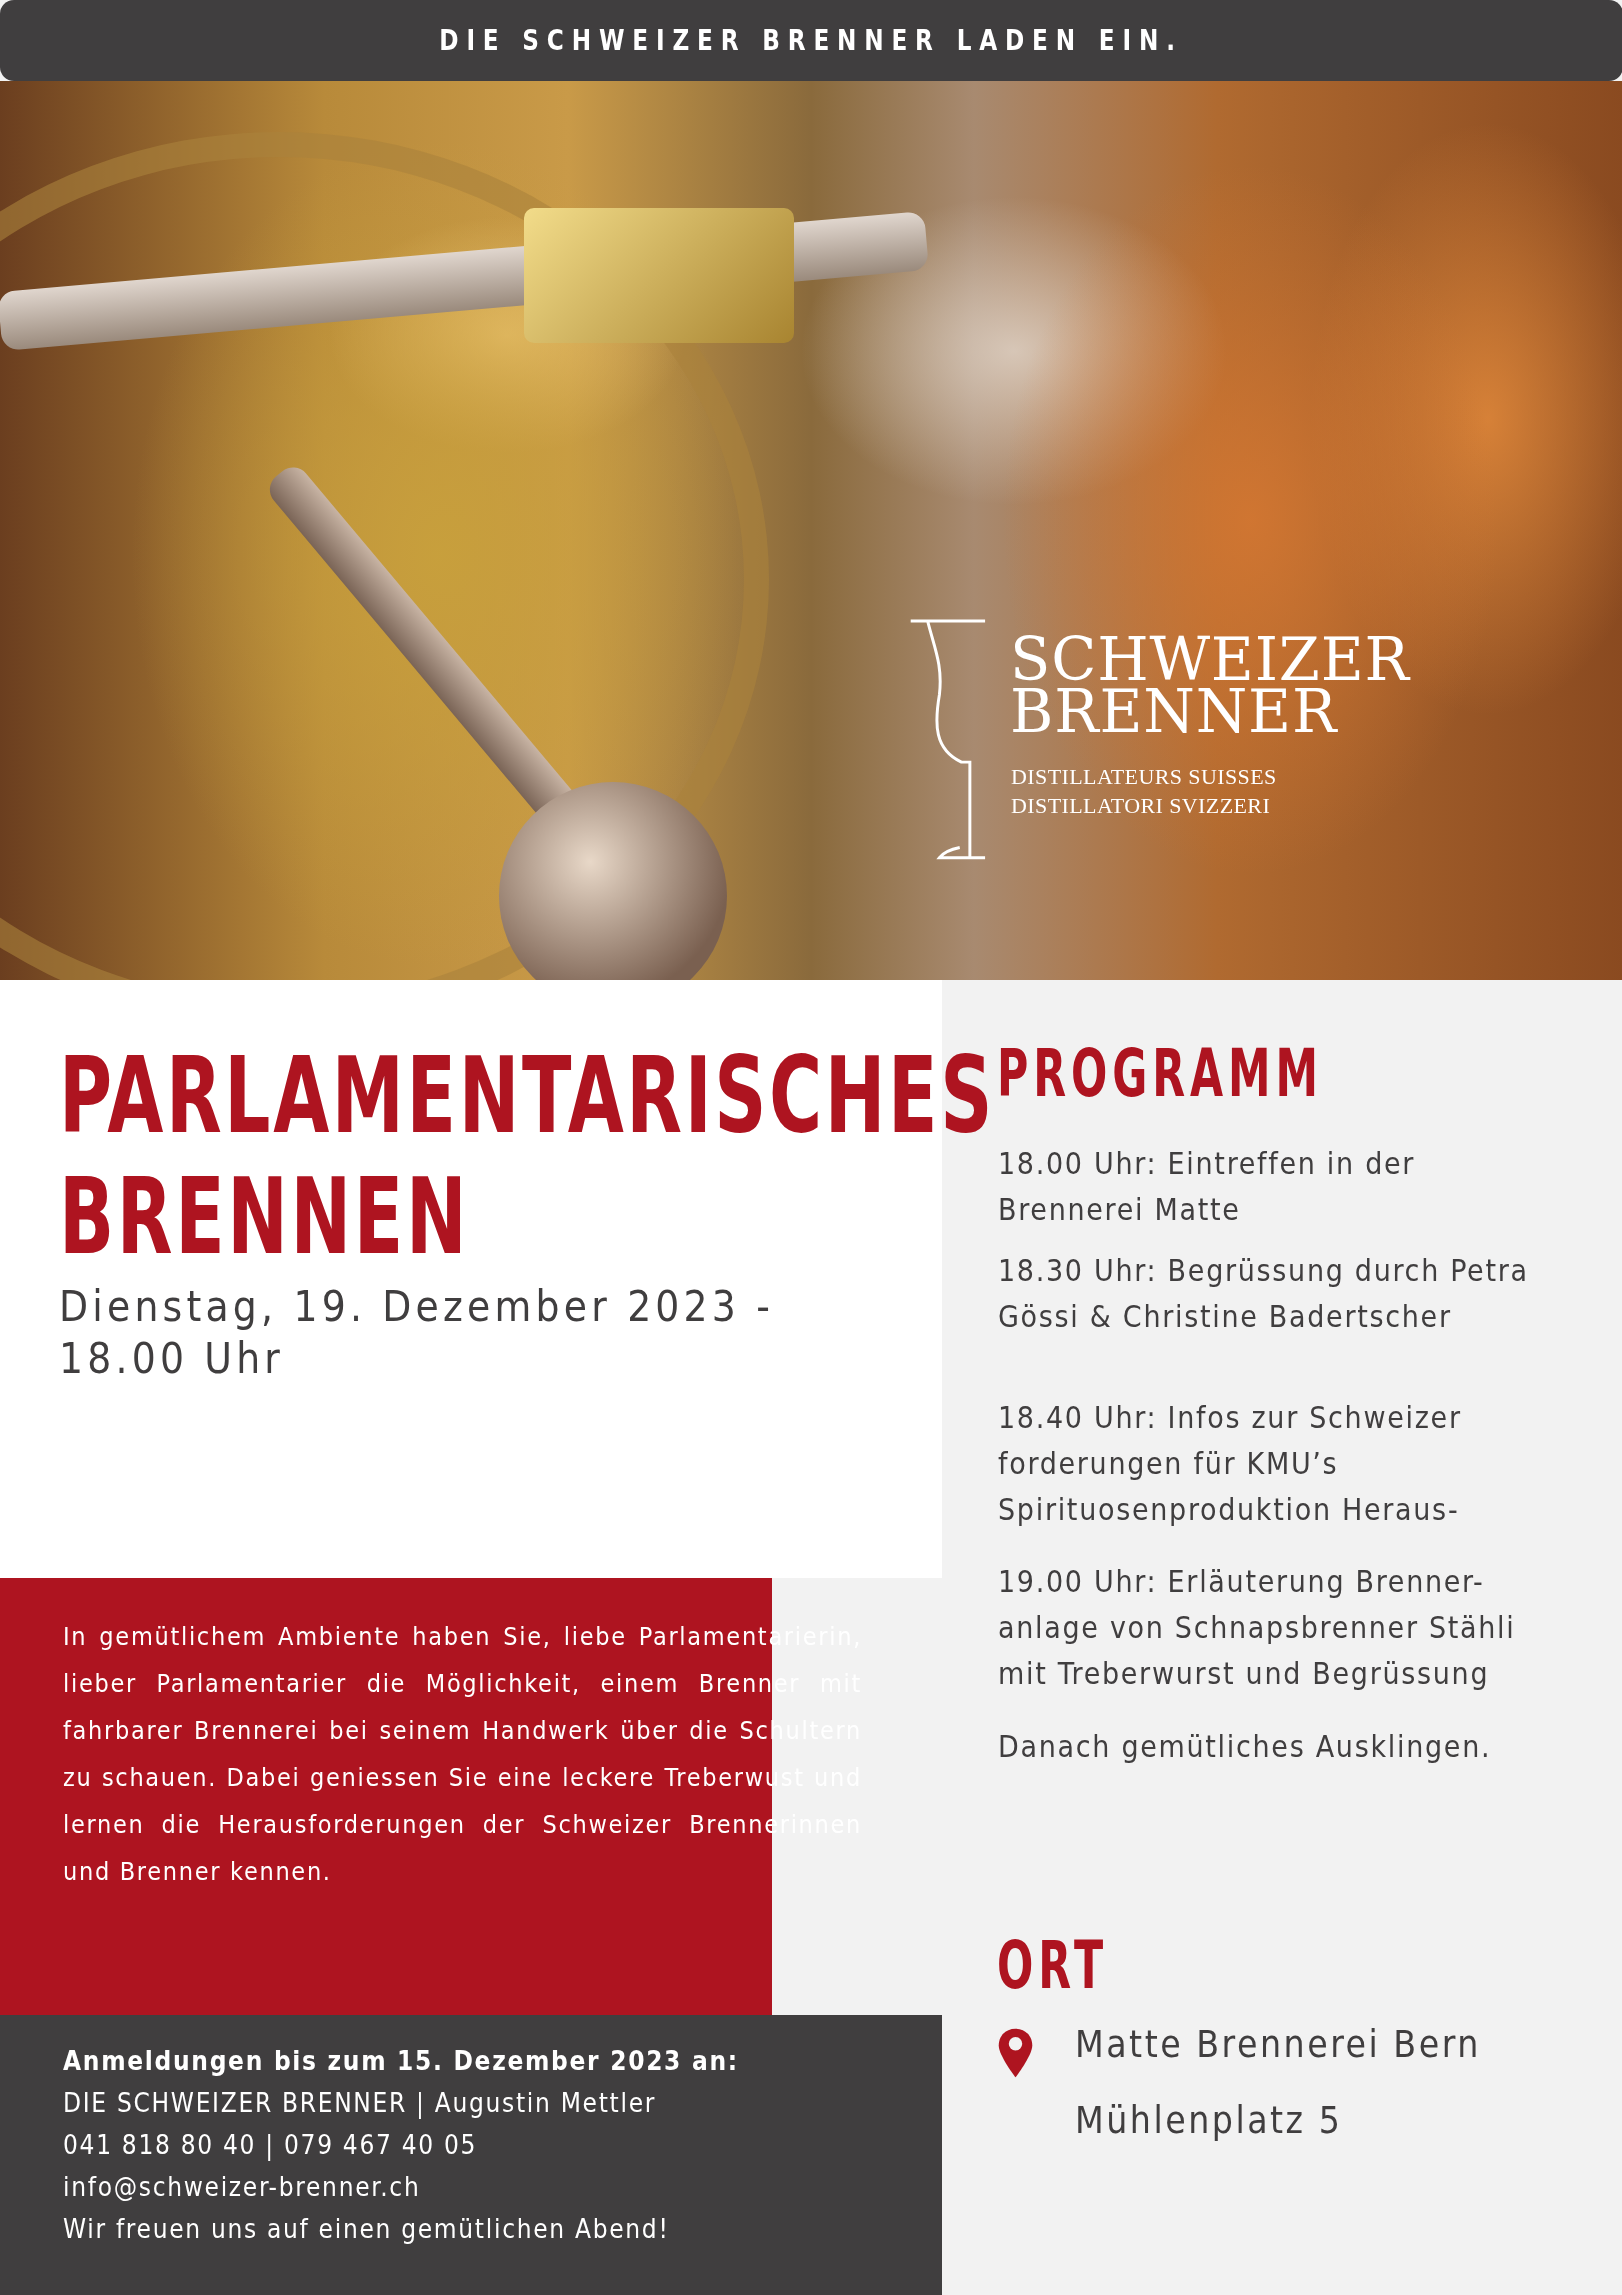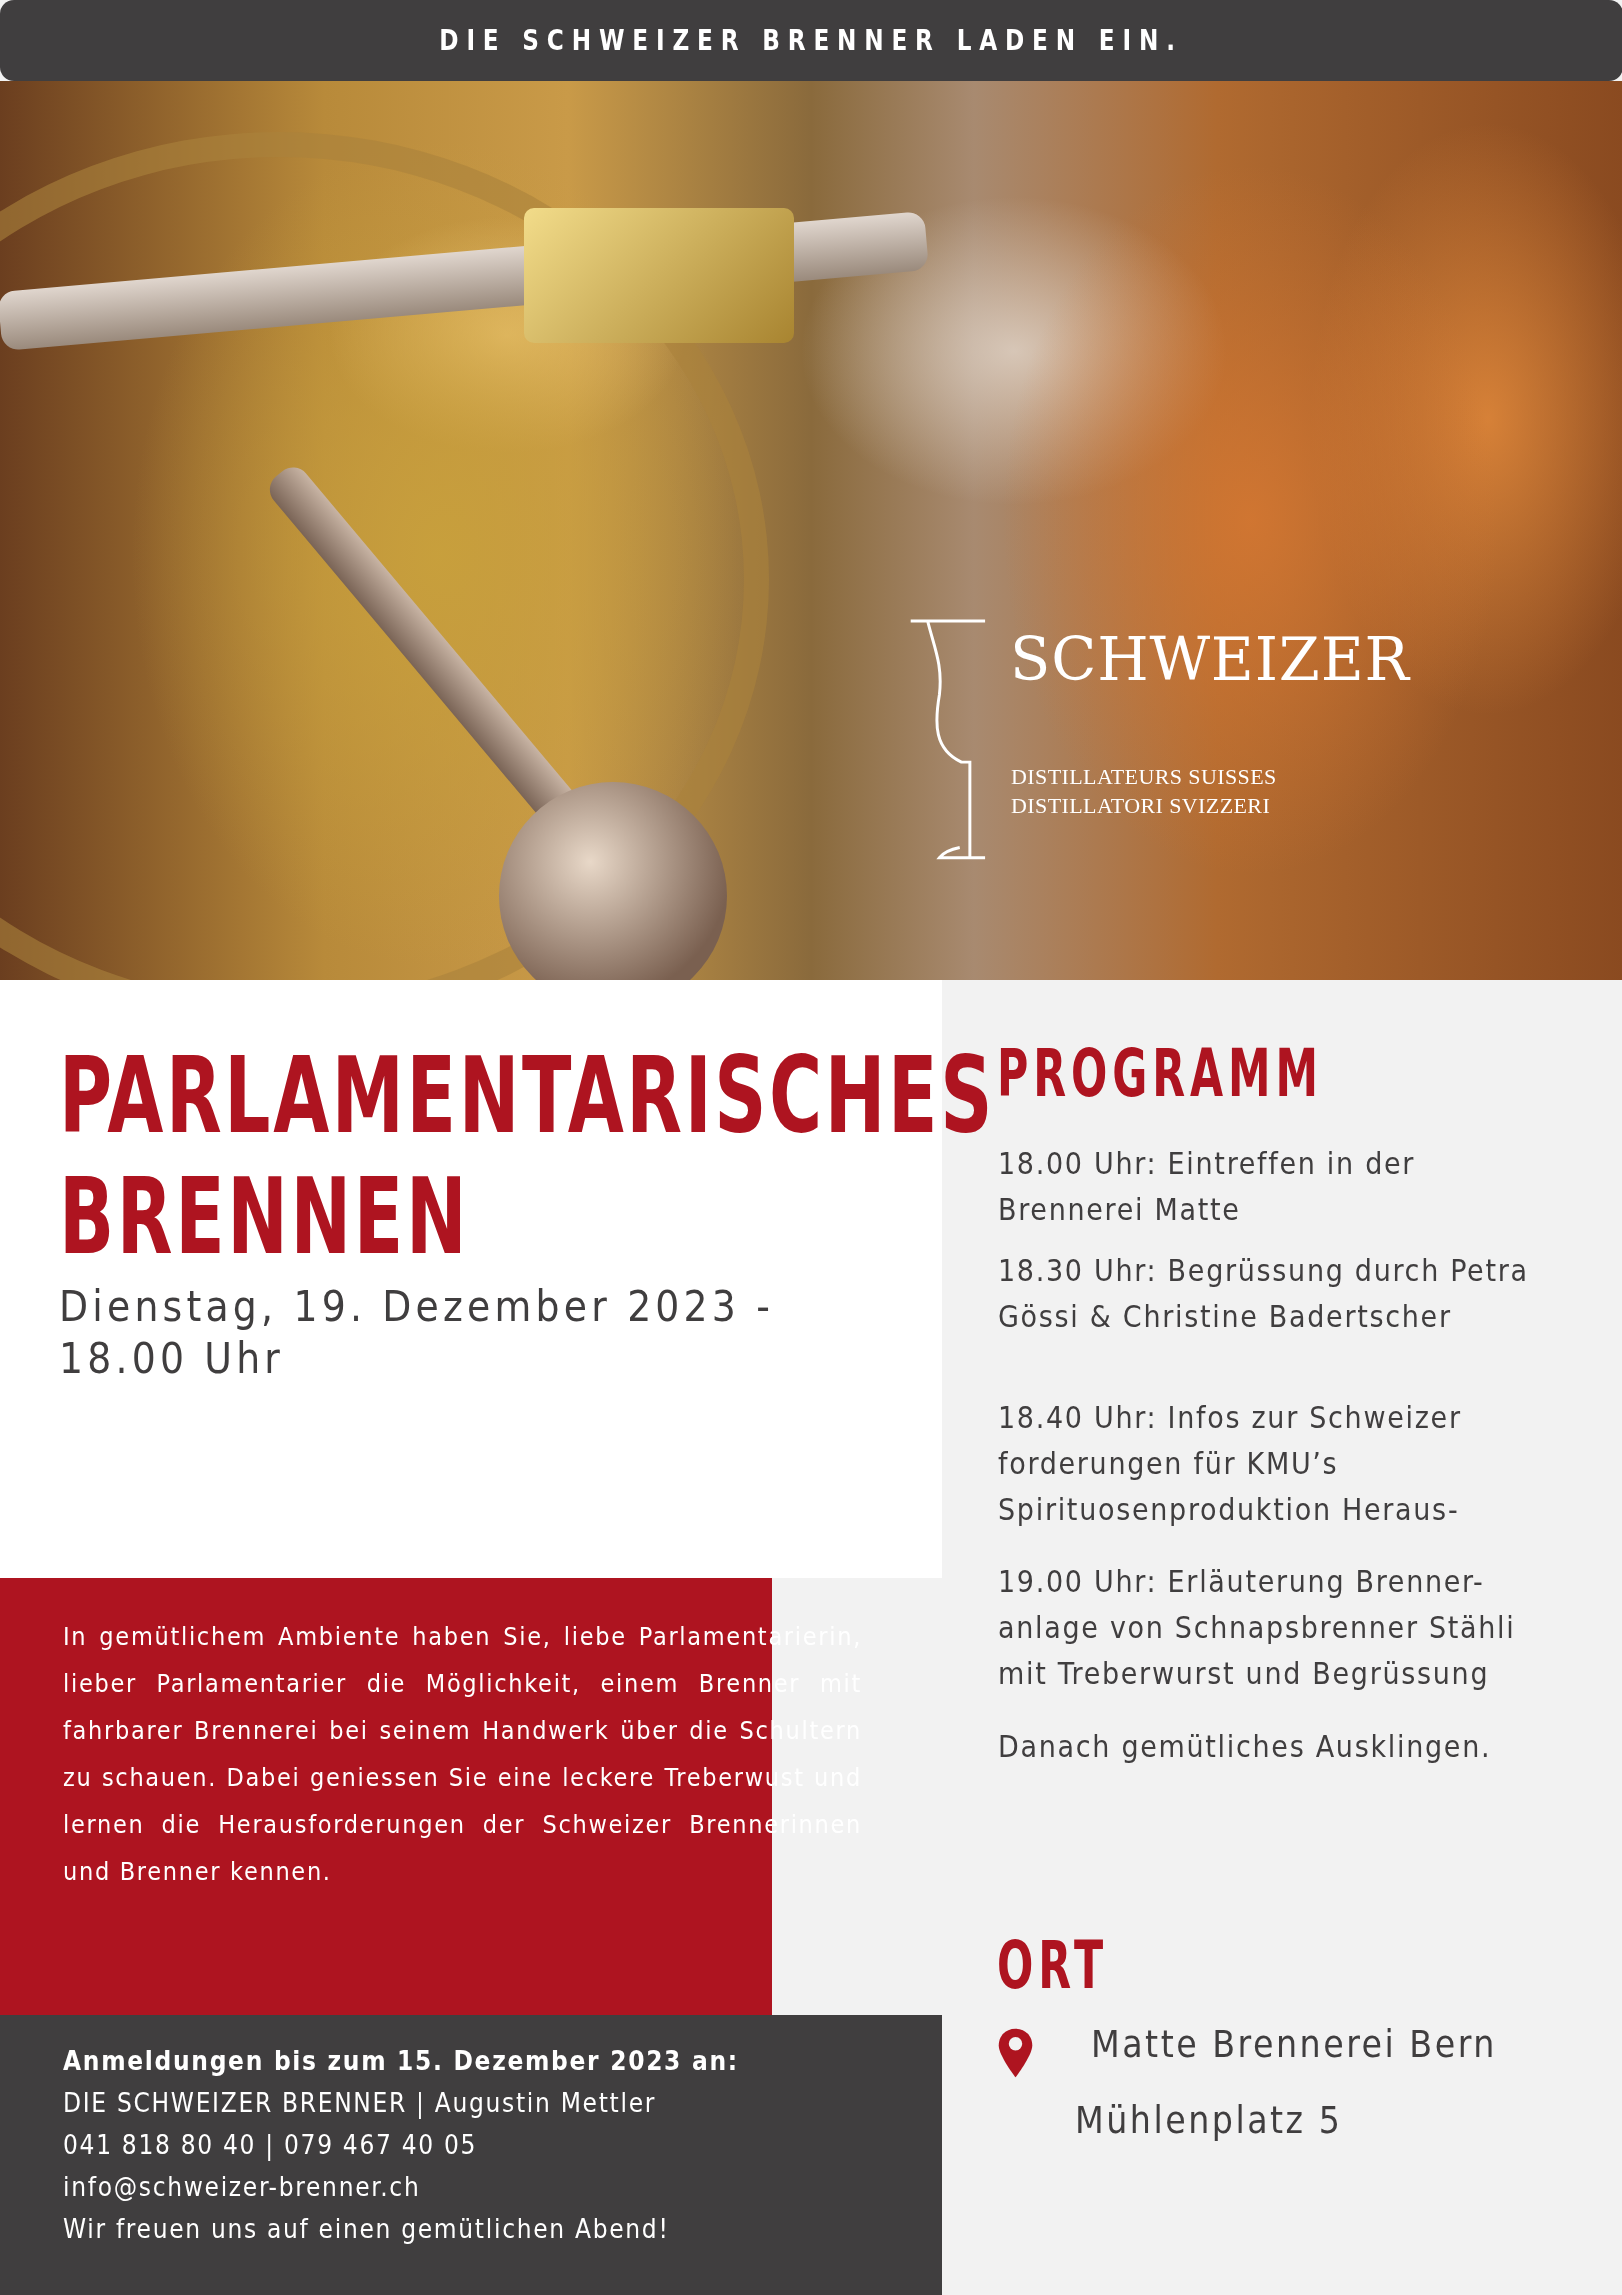--- a/index.html
+++ b/index.html
@@ -52,20 +52,21 @@
   <div class="rod" style="left:0;top:211px;width:930px;height:59px;transform:rotate(-5deg);transform-origin:left center;background:linear-gradient(180deg,#e0d6ce,#9a8a7c);"></div>
   <div class="rod" style="left:279px;top:372px;width:473px;height:42px;transform:rotate(50deg);transform-origin:left center;background:linear-gradient(180deg,#c8b4a4,#7a6456);"></div>
   <div class="knob" style="left:499px;top:701px;width:228px;height:228px;"></div>
   <div class="rod" style="left:524px;top:127px;width:270px;height:135px;border-radius:10px;background:linear-gradient(135deg,#f2dc8a,#a88430);"></div>
 
   <div class="logo" style="top:533px;">
     <svg width="93" height="254" viewBox="0 0 110 300">
       <path d="M2 8 H90 M22 8 C30 40 40 60 36 95 C30 130 30 160 62 175 H72 V288 H36 C40 283 50 278 60 276 M72 288 H90" fill="none" stroke="#fff" stroke-width="3.5"></path>
     </svg>
     <div class="l1">SCHWEIZER</div>
+    <div class="l2">BRENNER</div>
     <div class="l3">DISTILLATEURS SUISSES</div>
     <div class="l4">DISTILLATORI SVIZZERI</div>
   </div>
 </div>
 
 <div class="left-white"></div>
 <div class="right-grey"></div>
 
 <div class="title">
   <div>PARLAMENTARISCHES</div>
@@ -117,16 +118,16 @@
   </div>
 </div>
 
 <div class="h2" style="top:1927px;">ORT</div>
 
 <div class="loc">
   <svg width="37" height="52" viewBox="0 0 44 62">
     <path d="M22 2 C10 2 2 11 2 22 C2 34 22 60 22 60 C22 60 42 34 42 22 C42 11 34 2 22 2 Z" fill="#ae1420"></path>
     <circle cx="22" cy="20" r="8" fill="#f2f2f2"></circle>
   </svg>
-  <div class="addr" style="top:-4.2px;margin-left:16px;">Matte Brennerei Bern</div>
+  <div class="addr" style="top:-4.2px;">Matte Brennerei Bern</div>
   <div class="addr" style="top:72px;">Mühlenplatz 5</div>
 </div>
 
 
 </body></html>

